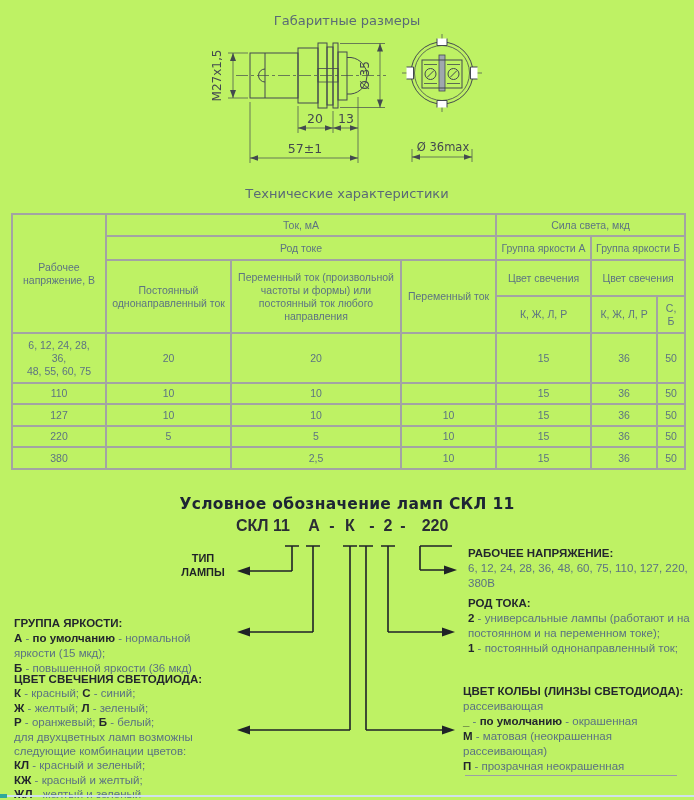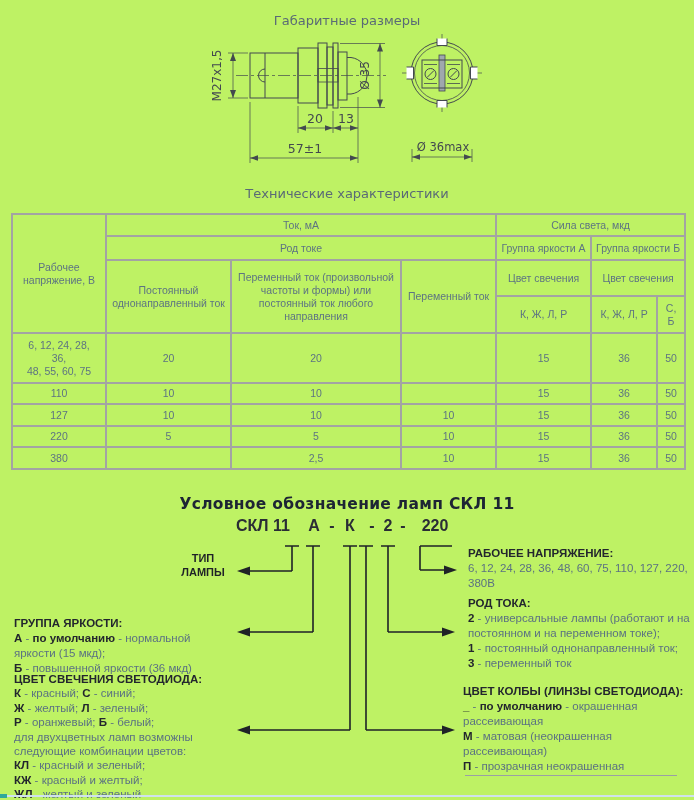--- a/index.html
+++ b/index.html
@@ -270,29 +270,28 @@
         <div><span>380В</span></div>
       </div>
   </div>
 
   <div class="abs legend" style="left:468px;top:596px;width:226px;">
     <div class="ttl">РОД ТОКА:</div>
     <div>
         <div><span class="bd">2</span><span> - универсальные лампы (работают и на</span></div>
         <div><span>постоянном и на переменном токе);</span></div>
         <div><span class="bd">1</span><span> - постоянный однонаправленный ток;</span></div>
-        <div><span class="bd">3</span><span> - переменный ток</span></div>
       </div>
   </div>
 
   <div class="abs legend" style="left:463px;top:684px;width:230px;">
     <div class="ttl">ЦВЕТ КОЛБЫ (ЛИНЗЫ СВЕТОДИОДА):</div>
     <div>
+        <div><span>рассеивающая</span></div>
         <div><span class="bd">_</span><span> - </span><span class="bd">по умолчанию</span><span> - окрашенная</span></div>
-        <div><span>рассеивающая</span></div>
         <div><span class="bd">М</span><span> - матовая (неокрашенная</span></div>
         <div><span>рассеивающая)</span></div>
         <div><span class="bd">П</span><span> - прозрачная неокрашенная</span></div>
       </div>
   </div>
 
   <div class="abs rule" style="left:465px;top:775px;width:212px;"></div>
 
   <div class="abs page-bottom" style="left:0;top:795px;"></div>
   <div class="abs corner-mark" style="left:0;top:794px;"></div>

